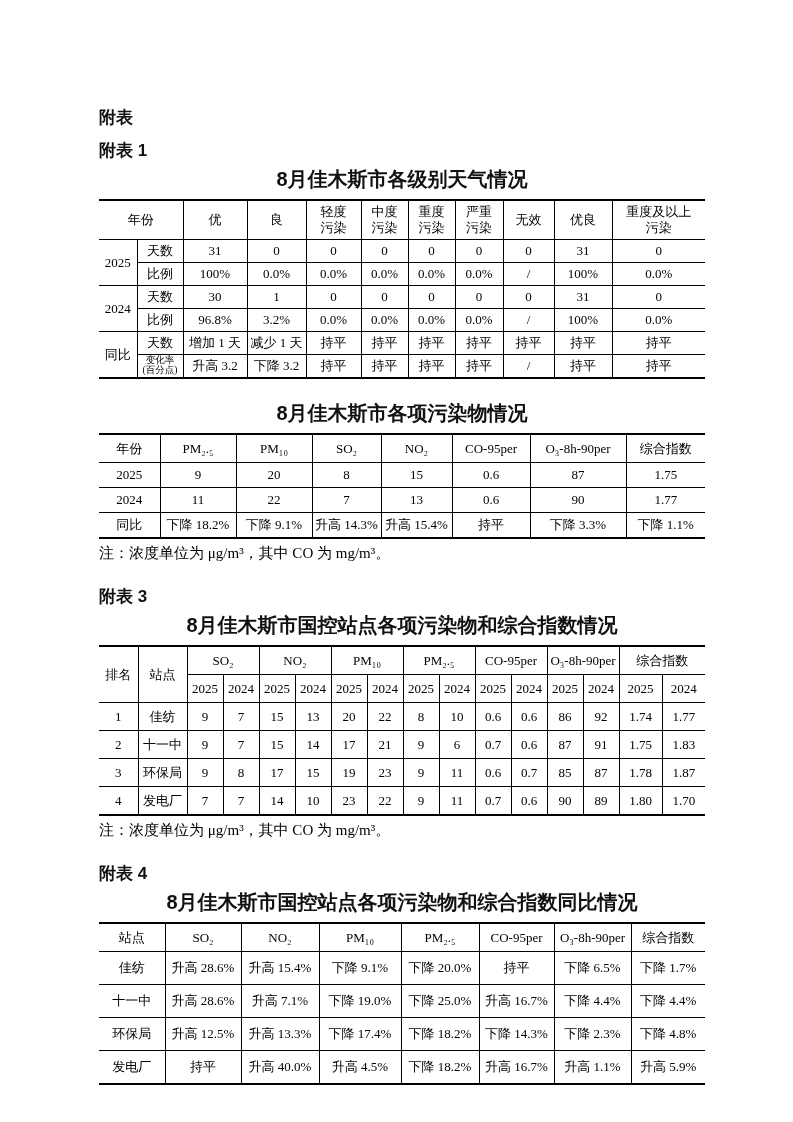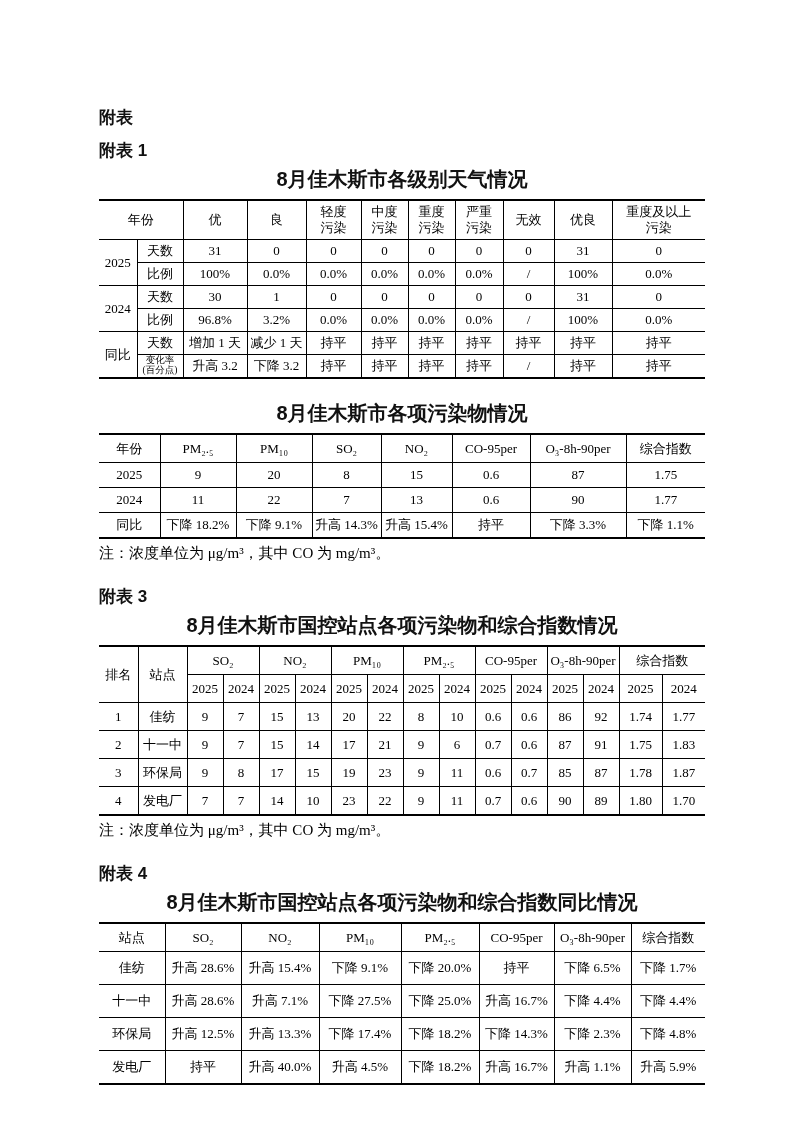--- a/index.html
+++ b/index.html
@@ -391,21 +391,21 @@
               <td>下降 9.1%</td>
               <td>下降 20.0%</td>
               <td>持平</td>
               <td>下降 6.5%</td>
               <td>下降 1.7%</td>
             </tr>
             <tr>
               <td>十一中</td>
               <td>升高 28.6%</td>
               <td>升高 7.1%</td>
-              <td>下降 27.5%</td>
+              <td>下降 19.0%</td>
               <td>下降 25.0%</td>
               <td>升高 16.7%</td>
               <td>下降 4.4%</td>
               <td>下降 4.4%</td>
             </tr>
             <tr>
               <td>环保局</td>
               <td>升高 12.5%</td>
               <td>升高 13.3%</td>
               <td>下降 17.4%</td>

